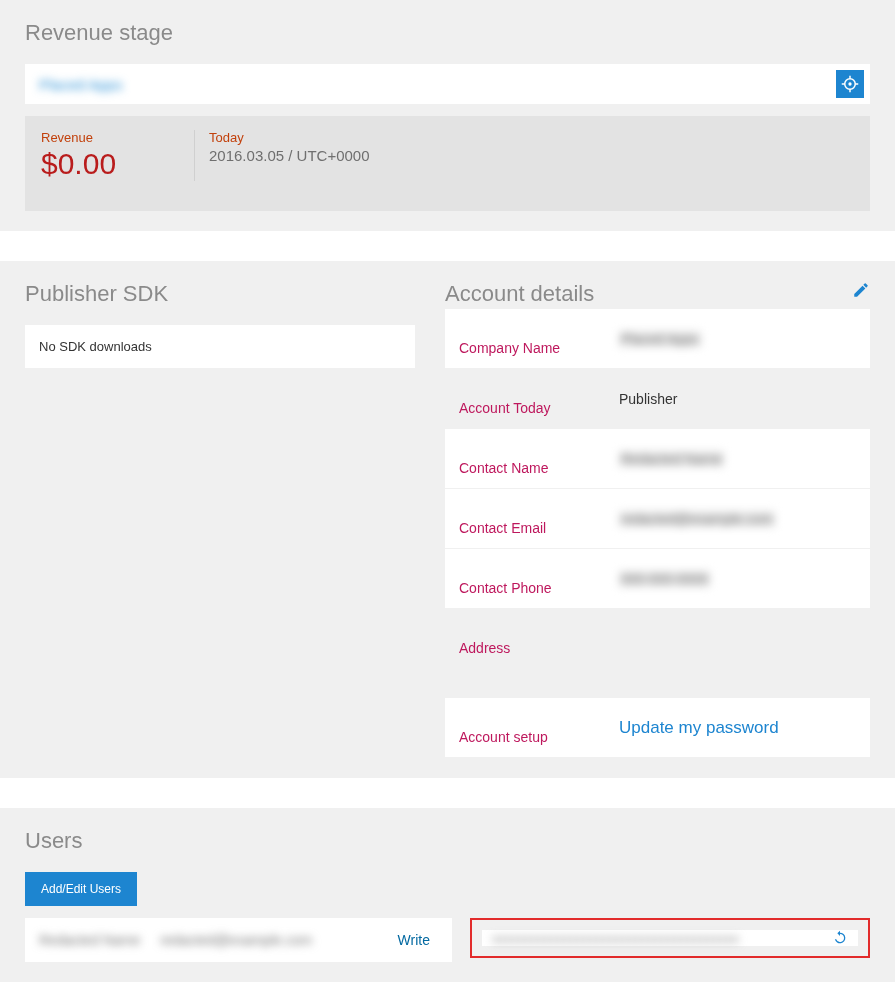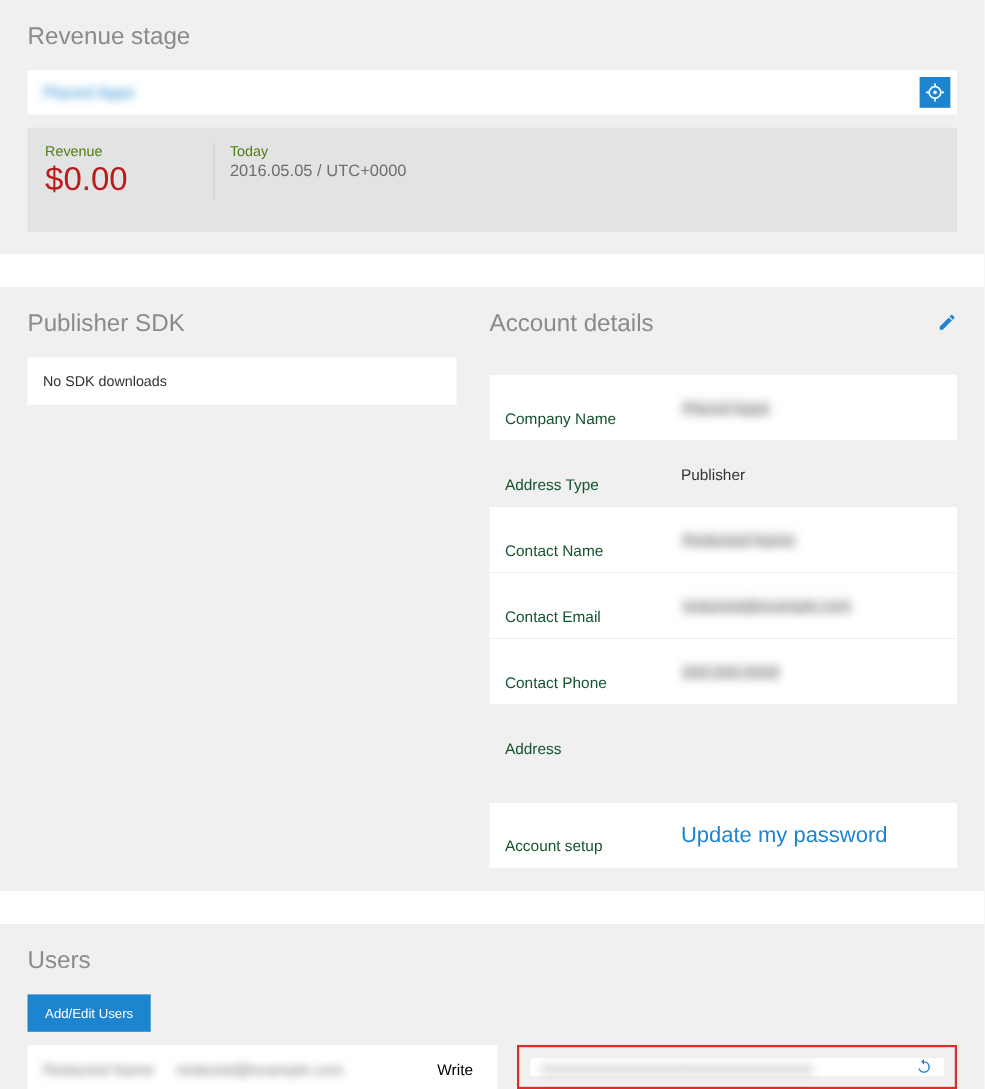--- a/index.html
+++ b/index.html
@@ -53,21 +53,21 @@
     padding: 14px 10px 30px 10px;
   }
   .metric {
     padding: 0 20px 0 6px;
     border-right: 1px solid #d0d0d0;
     min-width: 160px;
   }
   .metric:last-child { border-right: none; padding-left: 14px; }
   .metric .label {
     font-size: 13px;
-    color: #4d7c0f;
+    color: #c2410c;
     margin-bottom: 2px;
   }
   .metric .value-big {
     font-size: 30px;
     color: #b91c1c;
     font-weight: 400;
   }
   .metric .value-text {
     font-size: 15px;
     color: #6f6f6f;
@@ -80,58 +80,58 @@
 
   .sdk-box {
     background: #fff;
     padding: 14px;
     font-size: 13px;
     color: #333;
   }
 
   .details-header {
     display: flex;
-    align-items: flex-end;
+    align-items: flex-start;
     justify-content: space-between;
-    margin-bottom: 34px;
+    margin-bottom: 2px;
   }
   .details-header h2 { margin-bottom: 0; }
   .edit-btn { cursor: pointer; }
   .edit-btn svg { width: 18px; height: 18px; }
 
   .detail-row {
     background: #fff;
     display: flex;
     align-items: center;
     padding: 12px 14px;
     margin-bottom: 1px;
     min-height: 44px;
   }
   .detail-row.gray { background: transparent; }
   .detail-row .dlabel {
     flex: 0 0 160px;
     font-size: 14px;
-    color: #14532d;
+    color: #be185d;
     margin-top: 19px;
   }
   .detail-row .dvalue {
     font-size: 14px;
     color: #333;
   }
   .detail-row .dvalue.blurred {
     filter: blur(4px);
     color: #777;
     background: #e8e8e8;
     border-radius: 2px;
     padding: 0 2px;
   }
   .detail-row.setup { margin-top: 30px; }
   .detail-row .link {
     color: #1d85d0;
-    font-size: 20px;
+    font-size: 17px;
     cursor: pointer;
   }
 
   
   .btn-primary {
     background: #1d85d0;
     color: #fff;
     border: none;
     padding: 10px 16px;
     font-size: 12px;
@@ -145,21 +145,21 @@
   }
   .user-row {
     background: #fff;
     flex: 1;
     display: flex;
     align-items: center;
     padding: 12px 14px;
     min-height: 44px;
     gap: 20px;
   }
-  .user-row .ucell { font-size: 14px; color: #000000; }
+  .user-row .ucell { font-size: 14px; color: #0369a1; }
   .user-row .blurred { filter: blur(4px); color:#777; }
   .user-row .perm { margin-left: auto; padding-right: 8px; }
 
   .api-box {
     border: 2px solid #e22b2b;
     padding: 10px;
     display: flex;
     align-items: stretch;
     flex: 0 0 400px;
   }
@@ -213,21 +213,21 @@
     </div>
   </div>
 
   <div class="metrics">
     <div class="metric">
       <div class="label">Revenue</div>
       <div class="value-big">$0.00</div>
     </div>
     <div class="metric">
       <div class="label">Today</div>
-      <div class="value-text">2016.05.05 / UTC+0000</div>
+      <div class="value-text">2016.03.05 / UTC+0000</div>
     </div>
   </div>
 </div>
 
 <div class="panel">
   <div class="cols">
     <div class="col-left">
       <h2>Publisher SDK</h2>
       <div class="sdk-box">No SDK downloads</div>
     </div>
@@ -240,21 +240,21 @@
             <path d="M3 17.25V21h3.75L17.81 9.94l-3.75-3.75L3 17.25zM20.71 7.04a1 1 0 0 0 0-1.41l-2.34-2.34a1 1 0 0 0-1.41 0l-1.83 1.83 3.75 3.75 1.83-1.83z" fill="#1d85d0"></path>
           </svg>
         </div>
       </div>
 
       <div class="detail-row">
         <div class="dlabel">Company Name</div>
         <div class="dvalue blurred">Placed Apps</div>
       </div>
       <div class="detail-row gray">
-        <div class="dlabel">Address Type</div>
+        <div class="dlabel">Account Today</div>
         <div class="dvalue">Publisher</div>
       </div>
       <div class="detail-row">
         <div class="dlabel">Contact Name</div>
         <div class="dvalue blurred">Redacted Name</div>
       </div>
       <div class="detail-row">
         <div class="dlabel">Contact Email</div>
         <div class="dvalue blurred">redacted@example.com</div>
       </div>

